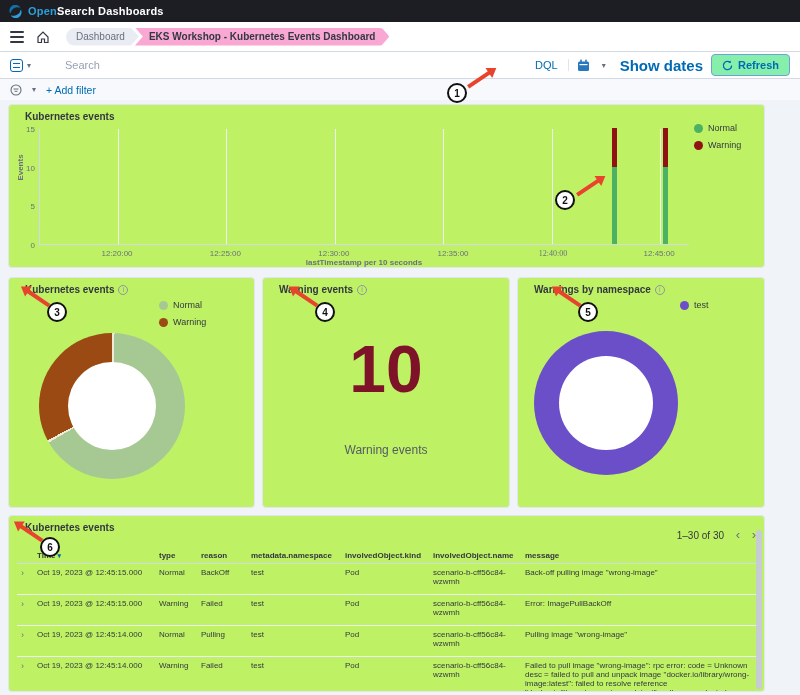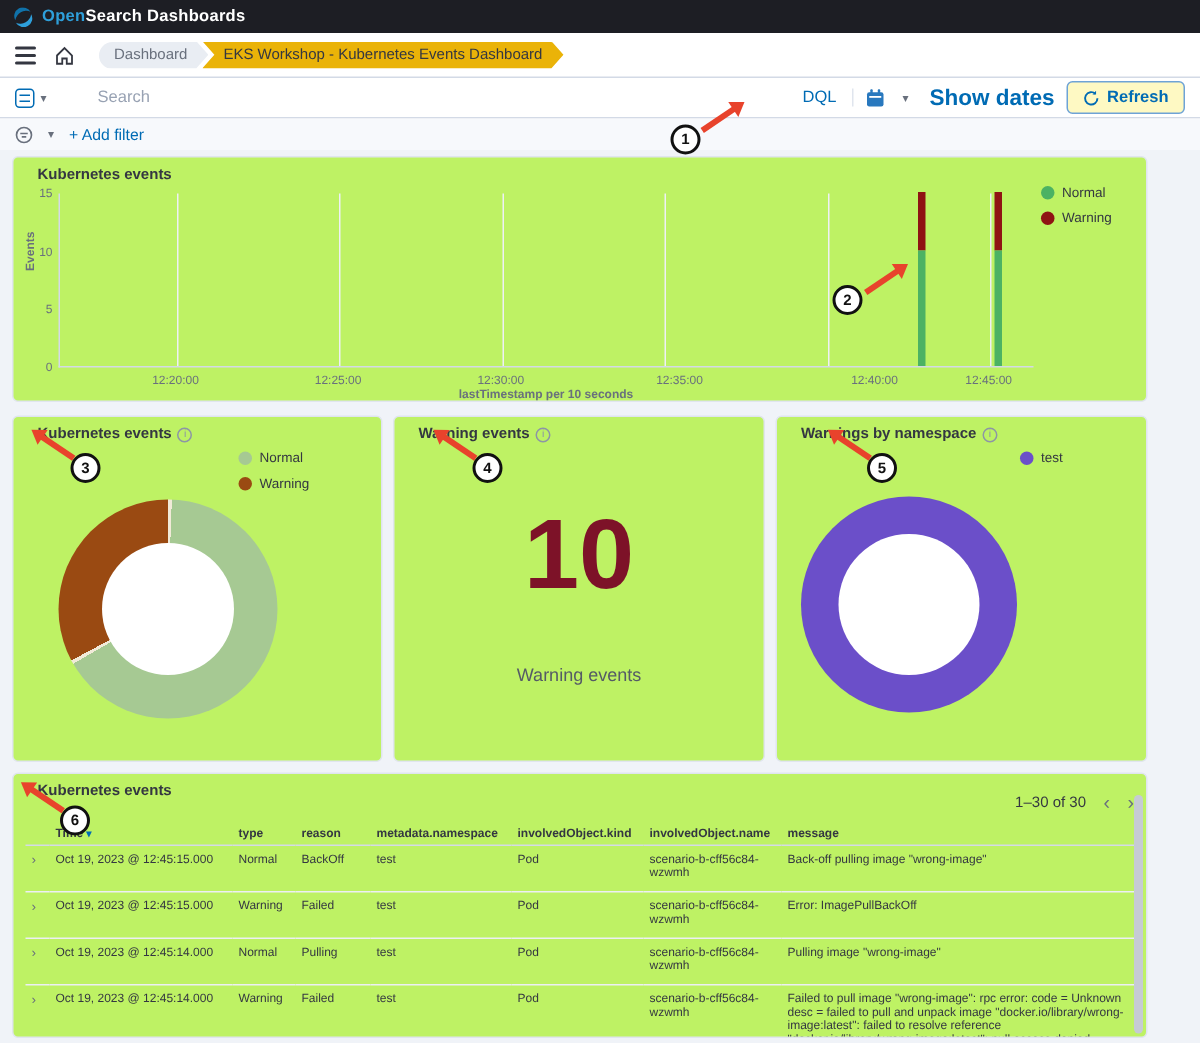--- a/index.html
+++ b/index.html
@@ -10,40 +10,40 @@
   .logo-swirl{width:13px;height:13px;display:block}
   .logo-text{font-size:11px;font-weight:bold;letter-spacing:.2px}
   .logo-text .lo{color:#2e9fda}.logo-text .lw{color:#fff}
   
   .navbar{height:30px;background:#fff;border-bottom:1px solid #d3dae6;display:flex;align-items:center;padding:0 10px}
   .hamburger{width:14px;display:flex;flex-direction:column;gap:3px;cursor:pointer;margin-right:12px}
   .hamburger i{display:block;height:2px;background:#343741;border-radius:1px}
   .home-ic{margin-right:16px;cursor:pointer;display:flex}
   .crumb{height:18px;display:flex;align-items:center;font-size:10px;padding:0 14px 0 10px;cursor:pointer;white-space:nowrap}
   .crumb1{background:#e9edf3;color:#69707d;clip-path:polygon(0 0,calc(100% - 8px) 0,100% 50%,calc(100% - 8px) 100%,0 100%);border-radius:9px 0 0 9px}
-  .crumb2{background:#eab308;color:#343741;font-weight:normal;margin-left:-4px;clip-path:polygon(0 0,calc(100% - 8px) 0,100% 50%,calc(100% - 8px) 100%,0 100%,8px 50%);padding-left:14px;border-radius:0 9px 9px 0}
+  .crumb2{background:#f9a8d4;color:#343741;font-weight:bold;margin-left:-4px;clip-path:polygon(0 0,calc(100% - 8px) 0,100% 50%,calc(100% - 8px) 100%,0 100%,8px 50%);padding-left:14px;border-radius:0 9px 9px 0}
   .nav-right{margin-left:auto;display:flex;align-items:center;gap:15px}
   .nav-link{color:#006bb4;font-size:11px;cursor:pointer;white-space:nowrap}
   .edit-btn{height:24px;padding:0 14px;border:1px solid #87b2da;border-radius:14px;background:#fff;color:#006bb4;font-size:11.5px;font-weight:bold;display:flex;align-items:center;gap:5px;cursor:pointer}
   .avatar{width:22px;height:22px;border-radius:50%;background:#f3cd61;color:#5c4a12;font-size:11px;display:flex;align-items:center;justify-content:center;cursor:pointer}
   .help-ic{width:15px;height:15px;border-radius:50%;border:1px solid #98a2b3;color:#69707d;font-size:9px;display:flex;align-items:center;justify-content:center;cursor:pointer}
   .help-ic::before{content:"?"}
   
   .searchrow{height:27px;background:#fff;border-bottom:1px solid #d3dae6;display:flex;align-items:center;padding:0 10px}
   .qicon{width:13px;height:13px;border:1.5px solid #006bb4;border-radius:3px;position:relative;cursor:pointer}
   .qicon::before,.qicon::after{content:"";position:absolute;left:2px;right:2px;height:1.5px;background:#006bb4}
   .qicon::before{top:3px}.qicon::after{top:7px}
   .chev{color:#69707d;font-size:8px;margin:0 6px 0 4px;cursor:pointer}
   .search-input{flex:1;border:none;outline:none;font-size:11px;color:#343741;margin-left:28px}
   .search-input::placeholder{color:#98a2b3}
   .sr-right{display:flex;align-items:center;gap:8px}
   .dql{color:#006bb4;font-size:11px;cursor:pointer;padding-right:10px;border-right:1px solid #e0e5ee}
   .timerange{font-size:11px;color:#343741;width:300px}
   .showdates{color:#006bb4;font-size:15px;cursor:pointer;font-weight:bold}
-  .refresh-btn{height:22px;padding:0 10px;border:1px solid #6ea3d6;border-radius:4px;background:#fef9c3;color:#006bb4;font-size:11px;font-weight:bold;display:flex;align-items:center;gap:5px;cursor:pointer}
+  .refresh-btn{height:22px;padding:0 10px;border:1px solid #6ea3d6;border-radius:4px;background:#86efac;color:#006bb4;font-size:11px;font-weight:bold;display:flex;align-items:center;gap:5px;cursor:pointer}
   
   .filterrow{height:21px;background:#f7f9fc;display:flex;align-items:center;padding:0 10px;gap:10px}
   .addfilter{color:#006bb4;font-size:10.5px;cursor:pointer}
   
   .panel{position:absolute;background:#bef264;border:1px solid #e0e5ee;border-radius:4px;overflow:hidden}
   .panel-title{position:absolute;left:16px;top:6px;font-size:10px;font-weight:bold;color:#343741;display:flex;align-items:center;gap:4px}
   .info-ic{width:10px;height:10px;border:1px solid #8d96a5;border-radius:50%;color:#8d96a5;font-size:7px;display:inline-flex;align-items:center;justify-content:center;font-weight:normal}
   .info-ic::before{content:"i"}
   #chart-panel{left:8px;top:104px;width:757px;height:164px}
   .plot{position:absolute;left:30px;top:24px;width:650px;height:116px;border-left:1px solid #d3dae6;border-bottom:1px solid #d3dae6}
@@ -178,21 +178,21 @@
       </div>
       <div class="legend-item">
         <span class="legend-dot" style="background: rgb(143, 19, 19);"></span>
         <span>Warning</span>
       </div>
     </div>
 <div class="xtick" style="left: 108px;">12:20:00</div>
     <div class="xtick" style="left: 216.42px;">12:25:00</div>
     <div class="xtick" style="left: 324.84px;">12:30:00</div>
     <div class="xtick" style="left: 444px;">12:35:00</div>
-    <div class="xtick" style="left: 574px;">12:40:00</div>
+    <div class="xtick" style="left: 544px; font-family: Liberation Serif, serif;">12:40:00</div>
     <div class="xtick" style="left: 650.1px;">12:45:00</div>
   </section>
 
 <section class="panel" id="panelA">
   <div class="panel-title">
       <span>Kubernetes events</span>
       <span class="info-ic"></span>
     </div>
   <div class="legend" id="legend-A" style="left:150px;top:22px">
       <div class="legend-item">

